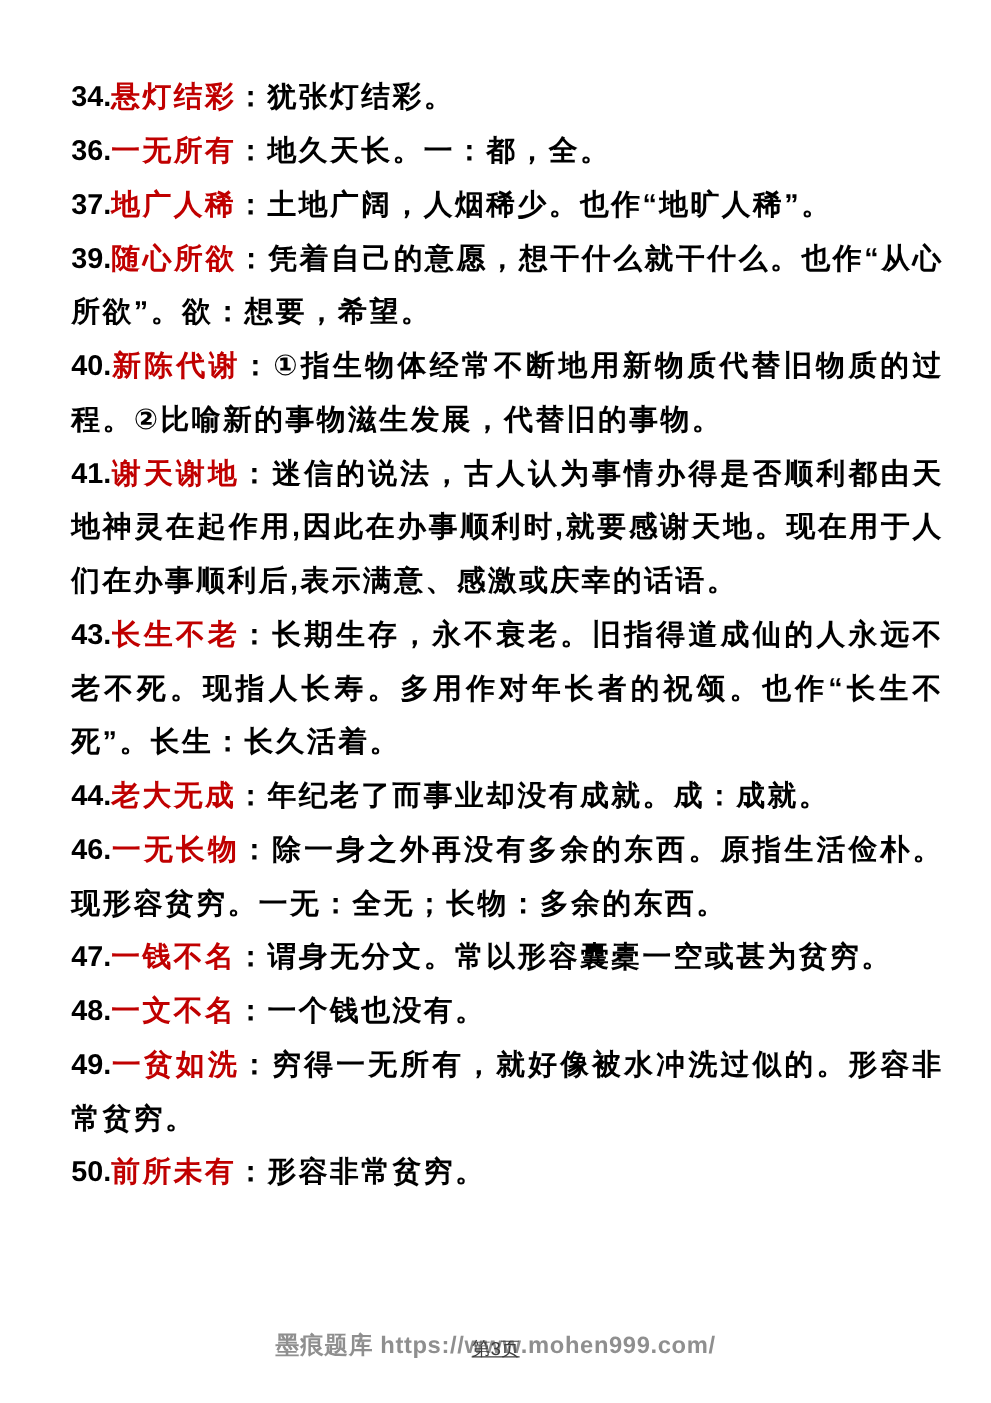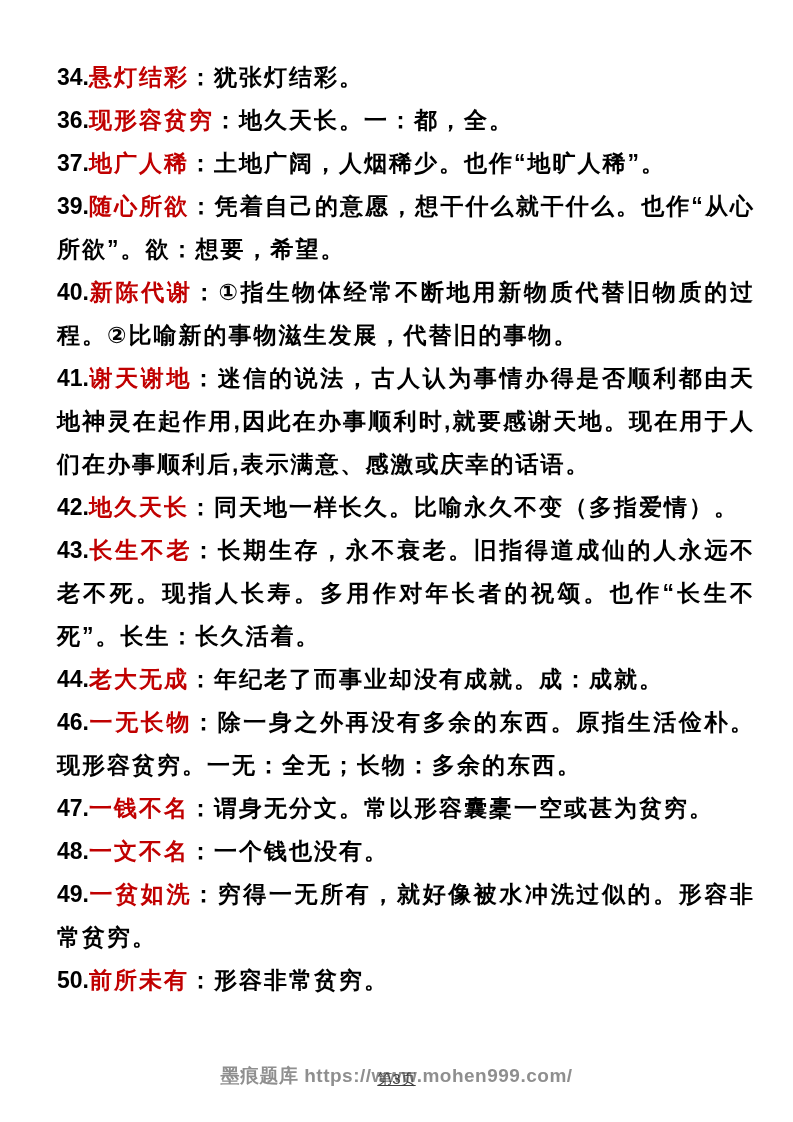--- a/index.html
+++ b/index.html
@@ -70,26 +70,25 @@
     text-decoration: underline;
   }
 </style>
 </head>
 <body>
 
 <div class="page">
 
   <div class="content" id="entries-list">
       <p class="entry"><span class="num">34.</span><span class="term">悬灯结彩</span><span class="sep">：</span><span class="def">犹张灯结彩。</span></p>
-      <p class="entry"><span class="num">36.</span><span class="term">现形容贫穷</span><span class="sep">：</span><span class="def">地久天长。一：都，全。</span></p>
+      <p class="entry"><span class="num">36.</span><span class="term">一无所有</span><span class="sep">：</span><span class="def">地久天长。一：都，全。</span></p>
       <p class="entry"><span class="num">37.</span><span class="term">地广人稀</span><span class="sep">：</span><span class="def">土地广阔，人烟稀少。也作“地旷人稀”。</span></p>
       <p class="entry"><span class="num">39.</span><span class="term">随心所欲</span><span class="sep">：</span><span class="def">凭着自己的意愿，想干什么就干什么。也作“从心所欲”。欲：想要，希望。</span></p>
       <p class="entry"><span class="num">40.</span><span class="term">新陈代谢</span><span class="sep">：</span><span class="def">①指生物体经常不断地用新物质代替旧物质的过程。②比喻新的事物滋生发展，代替旧的事物。</span></p>
       <p class="entry"><span class="num">41.</span><span class="term">谢天谢地</span><span class="sep">：</span><span class="def">迷信的说法，古人认为事情办得是否顺利都由天地神灵在起作用,因此在办事顺利时,就要感谢天地。现在用于人们在办事顺利后,表示满意、感激或庆幸的话语。</span></p>
-      <p class="entry"><span class="num">42.</span><span class="term">地久天长</span><span class="sep">：</span><span class="def">同天地一样长久。比喻永久不变（多指爱情）。</span></p>
       <p class="entry"><span class="num">43.</span><span class="term">长生不老</span><span class="sep">：</span><span class="def">长期生存，永不衰老。旧指得道成仙的人永远不老不死。现指人长寿。多用作对年长者的祝颂。也作“长生不死”。长生：长久活着。</span></p>
       <p class="entry"><span class="num">44.</span><span class="term">老大无成</span><span class="sep">：</span><span class="def">年纪老了而事业却没有成就。成：成就。</span></p>
       <p class="entry"><span class="num">46.</span><span class="term">一无长物</span><span class="sep">：</span><span class="def">除一身之外再没有多余的东西。原指生活俭朴。现形容贫穷。一无：全无；长物：多余的东西。</span></p>
       <p class="entry"><span class="num">47.</span><span class="term">一钱不名</span><span class="sep">：</span><span class="def">谓身无分文。常以形容囊橐一空或甚为贫穷。</span></p>
       <p class="entry"><span class="num">48.</span><span class="term">一文不名</span><span class="sep">：</span><span class="def">一个钱也没有。</span></p>
       <p class="entry"><span class="num">49.</span><span class="term">一贫如洗</span><span class="sep">：</span><span class="def">穷得一无所有，就好像被水冲洗过似的。形容非常贫穷。</span></p>
       <p class="entry"><span class="num">50.</span><span class="term">前所未有</span><span class="sep">：</span><span class="def">形容非常贫穷。</span></p>
     </div>
 
   <div class="footer-watermark">墨痕题库 https://www.mohen999.com/</div>

